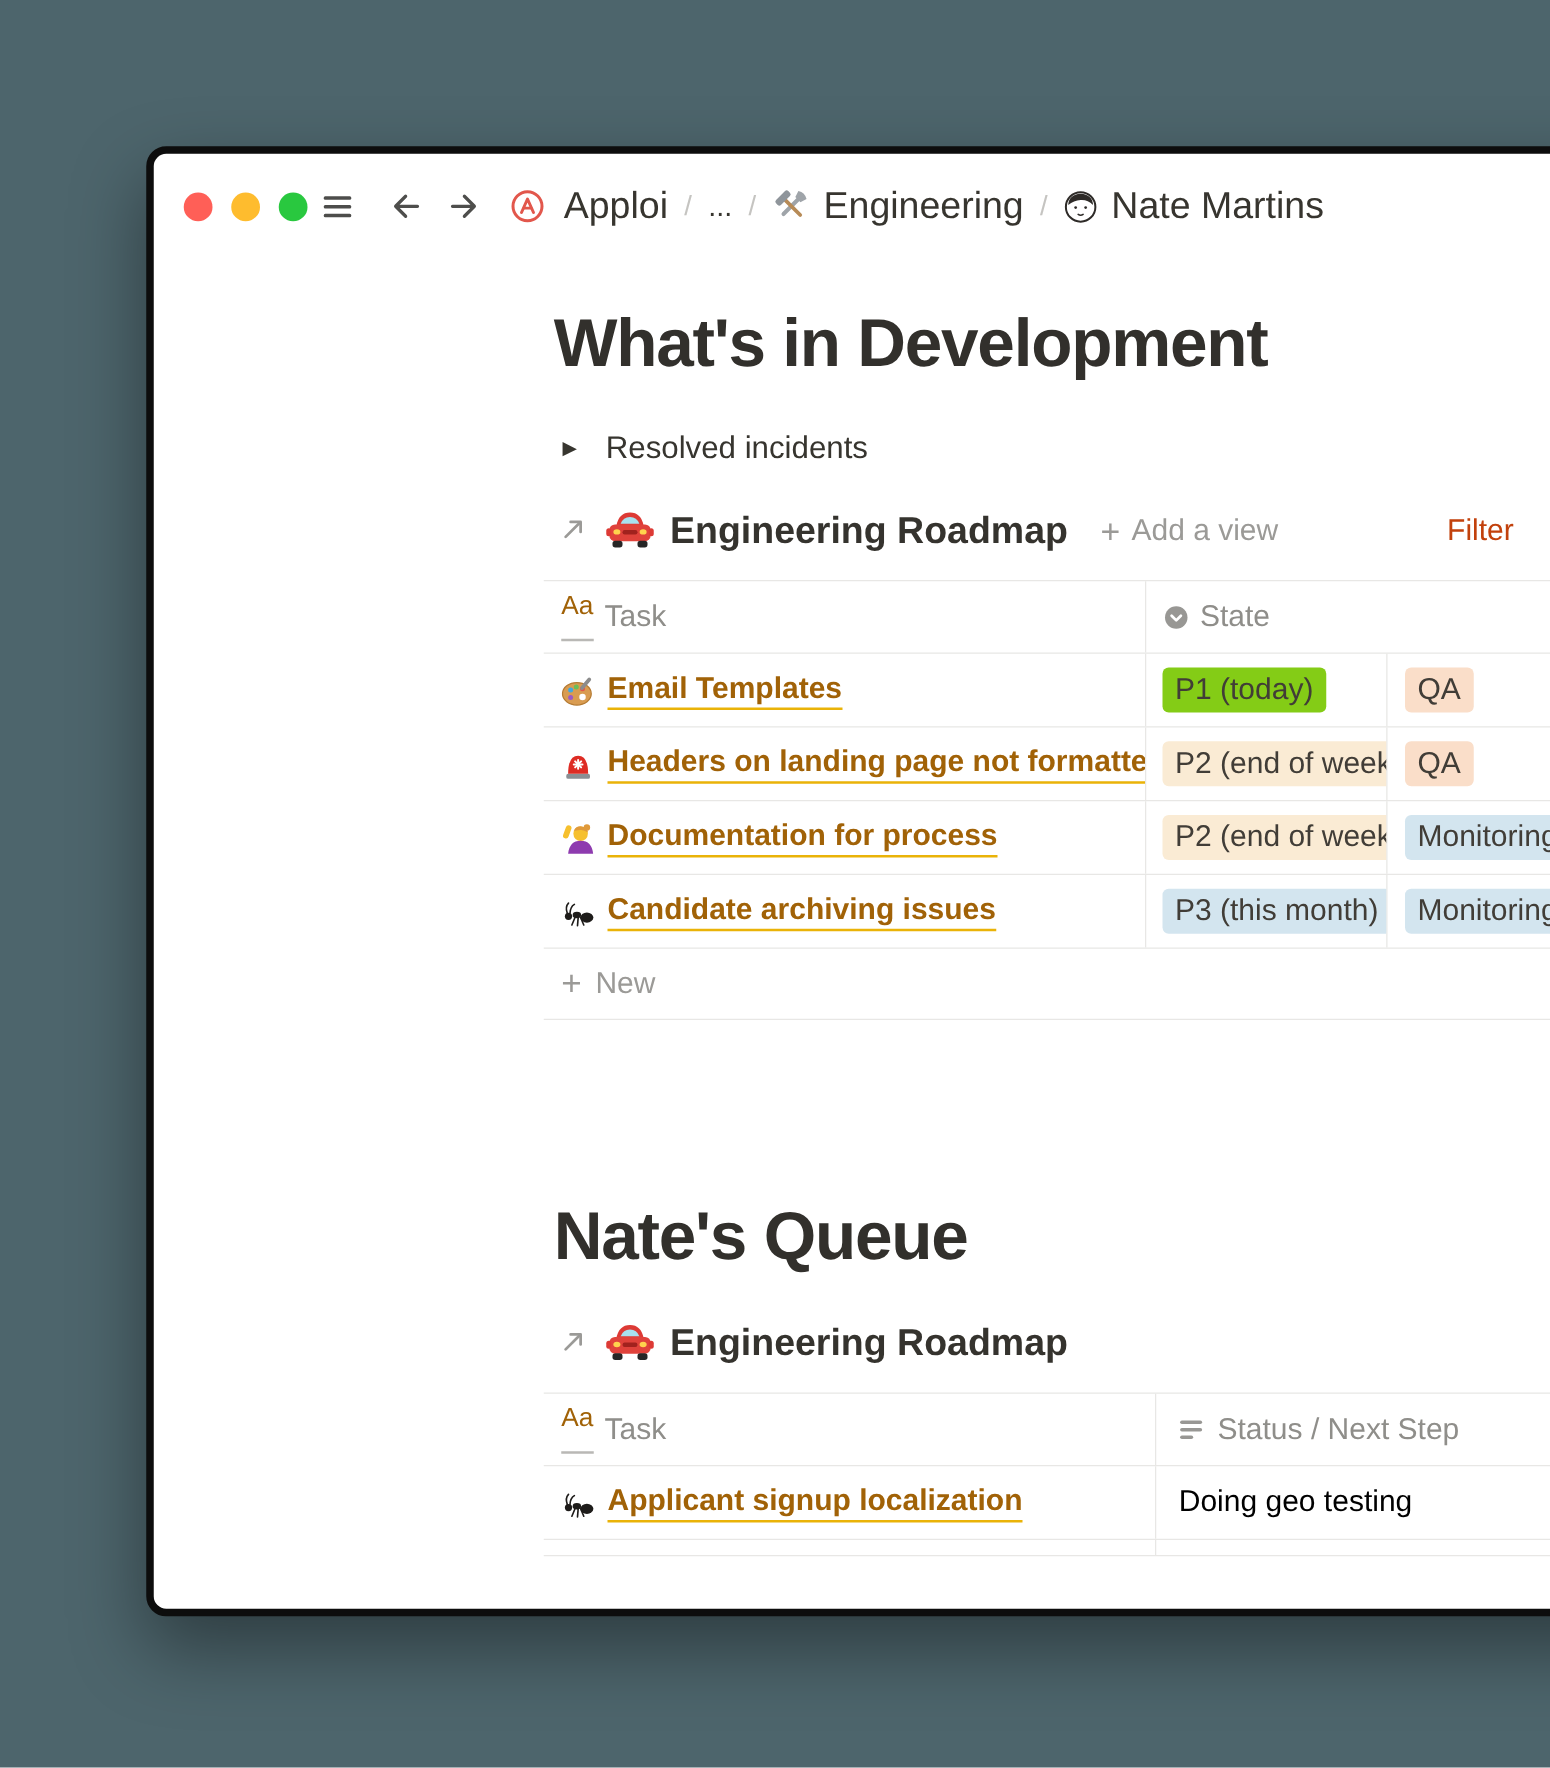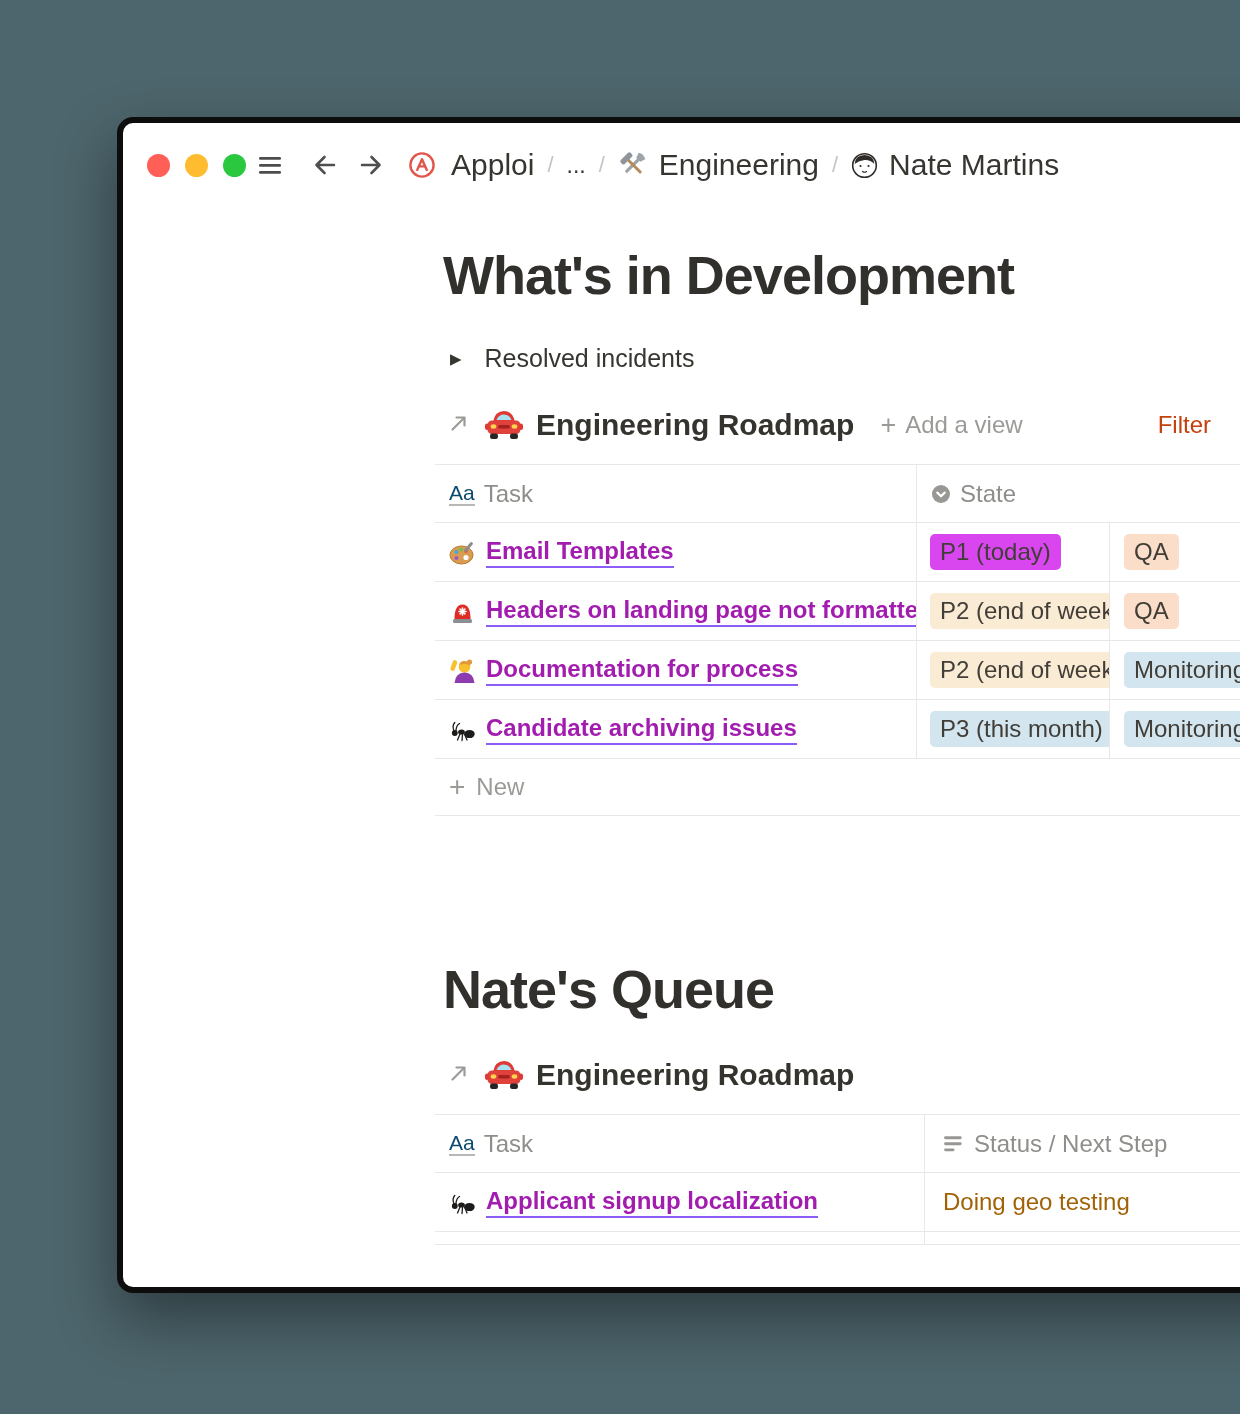--- a/index.html
+++ b/index.html
@@ -65,28 +65,28 @@
   .newrow { height:56px; }
   .sliver { height:12px; }
   .cell { display:flex; align-items:center; overflow:hidden; box-sizing:border-box; }
   .c0 { width:482px; border-right:1px solid #E8E7E5; padding-left:14px; gap:10px; flex:none; }
   .c1 { width:193px; border-right:1px solid #E8E7E5; padding-left:13px; flex:none; }
   .c2 { width:225px; padding-left:14px; flex:none; }
   .q0 { width:490px; border-right:1px solid #E8E7E5; padding-left:14px; gap:10px; flex:none; }
   .q1 { width:410px; padding-left:18px; gap:10px; flex:none; }
   .hdr-label { white-space:nowrap; }
   .hdr-gap { gap:9px; }
-  .aa { font-size:21px; color:#0c4a6e; line-height:1; border-bottom:2px solid #B9B8B5; padding-bottom:1px; flex:none; }
-  .task-link { font-weight:600; white-space:nowrap; color:#a21caf; border-bottom:2px solid #8b5cf6; padding-bottom:1px; cursor:pointer; }
+  .aa { font-size:21px; color:#a16207; line-height:1; border-bottom:2px solid #B9B8B5; padding-bottom:16px; flex:none; }
+  .task-link { font-weight:600; white-space:nowrap; color:#a16207; border-bottom:2px solid #eab308; padding-bottom:1px; cursor:pointer; }
   .badge { height:36px; line-height:36px; border-radius:5px; padding:0 10px; white-space:nowrap; flex:none; color:#413D37; }
-  .b-pink { background:#d946ef; }
+  .b-pink { background:#84cc16; }
   .b-cream { background:#FAEBD4; }
   .b-peach { background:#FADEC9; }
   .b-blue { background:#D3E5EF; }
-  .status-text { white-space:nowrap; color:#a16207; }
+  .status-text { white-space:nowrap; color:#000000; }
   .new-cell { color:#9B9A97; gap:11px; padding-left:14px; width:100%; cursor:pointer; }
   .new-cell .plus-glyph { font-size:28px; line-height:1; }
   .row-icon { flex:none; display:flex; align-items:center; }
 </style>
 </head>
 <body>
 
 <div class="window">
   <div class="window-inner">
 

